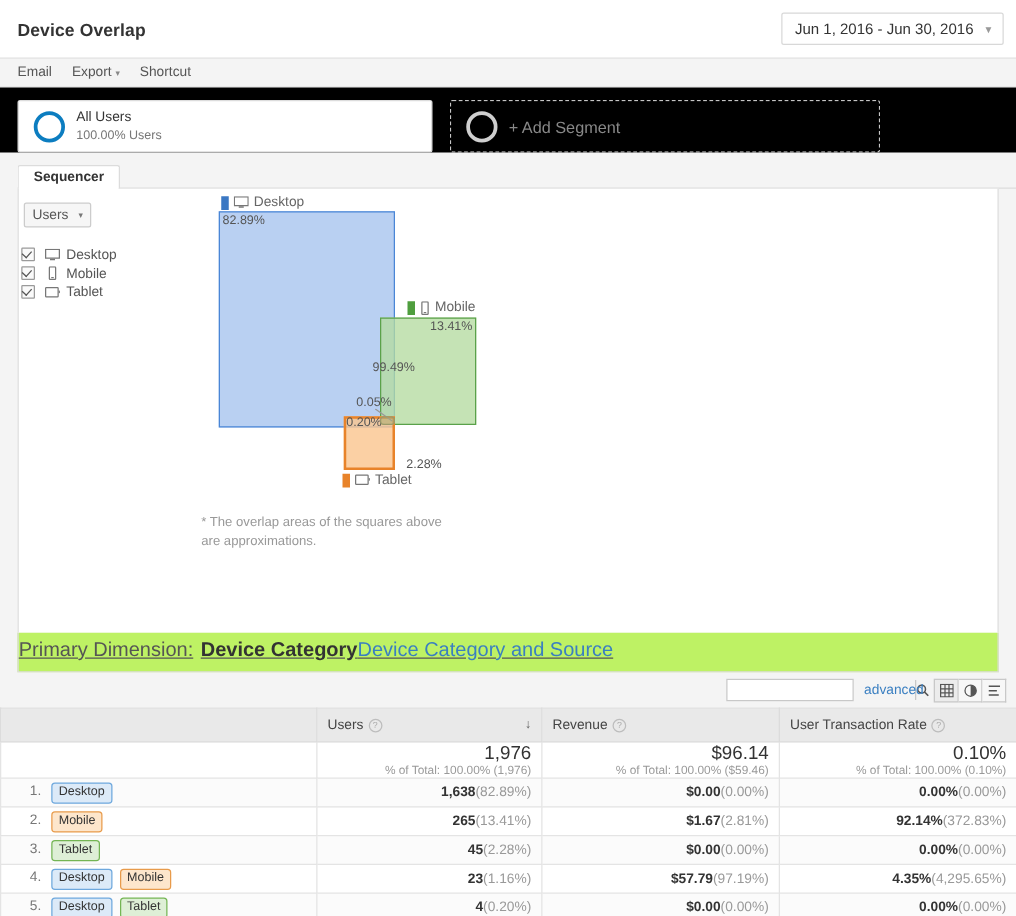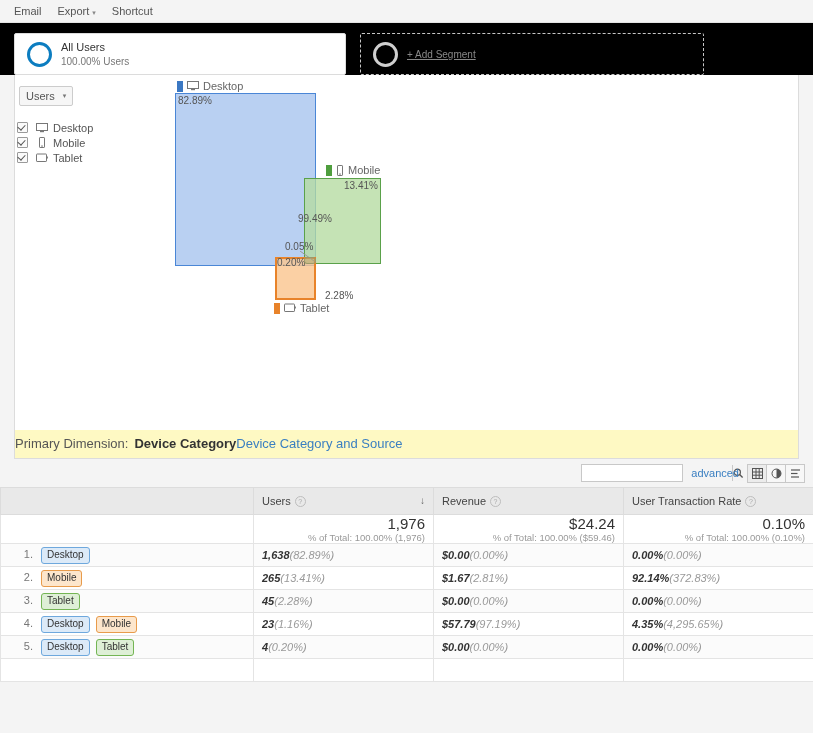--- a/index.html
+++ b/index.html
@@ -24,21 +24,21 @@
 
   
   .segwrap{background:#000000;padding:10px 14px 0 14px;display:flex;gap:14px;}
   .seg{height:40px;flex:0 0 306px;background:#fff;border:1px solid #dcdcdc;border-radius:2px;display:flex;align-items:center;padding:0 12px;cursor:pointer;}
   .seg-add{flex:0 0 318px;background:transparent;border:1px dashed #c6c6c6;color:#888;}
   .ring{width:19px;height:19px;border-radius:50%;border:3px solid #0c7dc0;margin-right:9px;flex:none;}
   .ring-gray{border-color:#cfcfcf;}
   .seg-txt{line-height:1.35;}
   .seg-name{font-size:11px;color:#333;}
   .seg-sub{font-size:10px;color:#777;}
-  .seg-addlabel{font-size:10px;color:#888;text-decoration:underline;}
+  .seg-addlabel{font-size:13px;color:#888;}
 
   
   .tabbar{margin:9px 0 0 14px;height:19px;border-bottom:1px solid #dcdcdc;position:relative;}
   .tab{display:inline-block;height:18px;line-height:18px;padding:0 12px;background:#fff;border:1px solid #dcdcdc;border-bottom:1px solid #fff;
     font-size:11px;font-weight:bold;color:#333;border-radius:2px 2px 0 0;position:relative;top:1px;cursor:pointer;}
 
   
   .panel{background:#fff;border-left:1px solid #dcdcdc;border-right:1px solid #dcdcdc;margin:0 14px 0 14px;min-height:355px;position:relative;}
   .metricsel{position:absolute;left:4px;top:11px;height:18px;border:1px solid #ccc;background:#f6f6f6;border-radius:2px;
     display:flex;align-items:center;padding:0 6px;font-size:11px;color:#555;cursor:pointer;}
@@ -53,22 +53,22 @@
 
   
   .venn{position:absolute;left:0;top:0;width:100%;height:280px;pointer-events:none;}
   .vrect{position:absolute;box-sizing:border-box;}
   .vlabel{position:absolute;font-size:11px;color:#666;white-space:nowrap;display:flex;align-items:center;gap:4px;}
   .swatch{width:6px;height:11px;display:inline-block;}
   .pct{position:absolute;font-size:10px;color:#555;white-space:nowrap;}
   .note{position:absolute;left:146px;top:437px;width:200px;font-size:10.5px;color:#999;line-height:1.45;}
 
   
-  .primdim{margin:0 14px;background:#fef9c3;border-left:1px solid #dcdcdc;border-right:1px solid #dcdcdc;border-bottom:1px solid #dcdcdc;
-    padding:6px 0 7px 0;font-size:13px;color:#555;display:flex;align-items:center;gap:0;}
+  .primdim{margin:0 14px;background:#bef264;border-left:1px solid #dcdcdc;border-right:1px solid #dcdcdc;border-bottom:1px solid #dcdcdc;
+    padding:6px 0 7px 0;font-size:16px;color:#555;display:flex;align-items:center;gap:0;text-decoration:underline;}
   .primdim .lbl{margin-left:0;}
   .pd-active{font-weight:bold;color:#333;margin-left:6px;}
   .pd-link{color:#3a7fc1;text-decoration:none;cursor:pointer;}
 
   
   .tbltools{height:28px;display:flex;align-items:center;justify-content:flex-end;padding-right:8px;gap:8px;background:#f4f4f4;}
   .searchbox{width:100px;height:16px;border:1px solid #c8c8c8;background:#fff;display:flex;align-items:stretch;}
   .searchbox input{border:0;outline:0;flex:1;font-size:11px;padding:0 4px;font-family:"Liberation Sans",sans-serif;background:transparent;}
   .searchbtn{width:19px;border-left:1px solid #c8c8c8;background:#f3f3f3;display:flex;align-items:center;justify-content:center;cursor:pointer;}
   .advanced{color:#3a7fc1;font-size:11px;cursor:pointer;}
@@ -84,30 +84,37 @@
   .help{display:inline-block;width:9px;height:9px;line-height:9px;border-radius:50%;border:1px solid #bdbdbd;color:#aaa;font-size:7px;text-align:center;margin-left:4px;position:relative;top:-1px;}
   .sortarrow{float:right;color:#666;font-size:10px;}
   .totrow td{height:36px;background:#fff;text-align:right;}
   .tot-big{font-size:15px;color:#333;line-height:1.15;}
   .tot-sub{font-size:9.5px;color:#999;}
   .idx{color:#777;width:24px;display:inline-block;text-align:right;margin-right:8px;}
   .chip{display:inline-block;border-radius:3px;padding:1px 5px;font-size:10px;margin-right:6px;line-height:1.25;}
   .chip-desktop{background:#dceaf8;border:1px solid #6ea8dd;color:#333;}
   .chip-mobile{background:#fde6cc;border:1px solid #e89b4b;color:#333;}
   .chip-tablet{background:#deefd6;border:1px solid #74b554;color:#333;}
-  .num{text-align:left;font-style:italic;}
+  .num{text-align:right;}
   .num b{font-weight:bold;color:#333;}
   .num span{color:#999;}
   .rowalt td{background:#fbfbfb;}
 </style>
 </head>
 <body>
 
 <div class="wrap">
 
+  <div class="hdr">
+    <div class="hdr-title">Device Overlap</div>
+    <div class="daterange">
+      <span>Jun 1, 2016 - Jun 30, 2016</span>
+      <span class="caret">▼</span>
+    </div>
+  </div>
 
   <div class="actionbar">
     <a>Email</a>
     <a><span>Export</span><span class="ddarrow">▾</span></a>
     <a>Shortcut</a>
   </div>
 
   <div class="segwrap">
     <div class="seg">
       <div class="ring"></div>
@@ -115,20 +122,23 @@
         <div class="seg-name">All Users</div>
         <div class="seg-sub">100.00% Users</div>
       </div>
     </div>
     <div class="seg seg-add">
       <div class="ring ring-gray"></div>
       <div class="seg-addlabel">+ Add Segment</div>
     </div>
   </div>
 
+  <div class="tabbar">
+    <div class="tab">Sequencer</div>
+  </div>
 
   <div class="panel">
 
     <div class="metricsel">
       <span>Users</span>
       <span class="ddarrow">▾</span>
     </div>
 
     <div class="devlist">
       <div class="devrow">
@@ -203,20 +213,21 @@
       <div class="vlabel" style="left:259px;top:227px;">
         <span class="swatch" style="background:#e8832a;"></span>
         <svg width="12" height="10" viewBox="0 0 12 10">
             <rect x="0.5" y="1" width="10" height="7.5" rx="0.6" fill="none" stroke="#777"></rect>
             <rect x="11" y="3.5" width="0.9" height="2" fill="#777"></rect>
           </svg>
         <span>Tablet</span>
       </div>
     </div>
 
+    <div class="note" style="left:146px;top:260px;">* The overlap areas of the squares above are approximations.</div>
   </div>
 
   <div class="primdim">
     <span class="lbl" style="margin-left:0;padding-left:0;"></span>
     <span style="margin-left:0;"></span>
     <span style="margin-left:0;">Primary Dimension:</span>
     <span class="pd-active">Device Category</span>
     <a class="pd-link">Device Category and Source</a>
   </div>
 
@@ -279,21 +290,21 @@
       </tr>
     </thead>
     <tbody>
       <tr class="totrow">
         <td></td>
         <td>
           <div class="tot-big">1,976</div>
           <div class="tot-sub">% of Total: 100.00% (1,976)</div>
         </td>
         <td>
-          <div class="tot-big">$24.24</div>
+          <div class="tot-big">$96.14</div>
           <div class="tot-sub">% of Total: 100.00% ($59.46)</div>
         </td>
         <td>
           <div class="tot-big">0.10%</div>
           <div class="tot-sub">% of Total: 100.00% (0.10%)</div>
         </td>
       </tr>
 
     <tr class="rowalt">
           <td><span class="idx">1.</span><span class="chip chip-desktop">Desktop</span></td>

